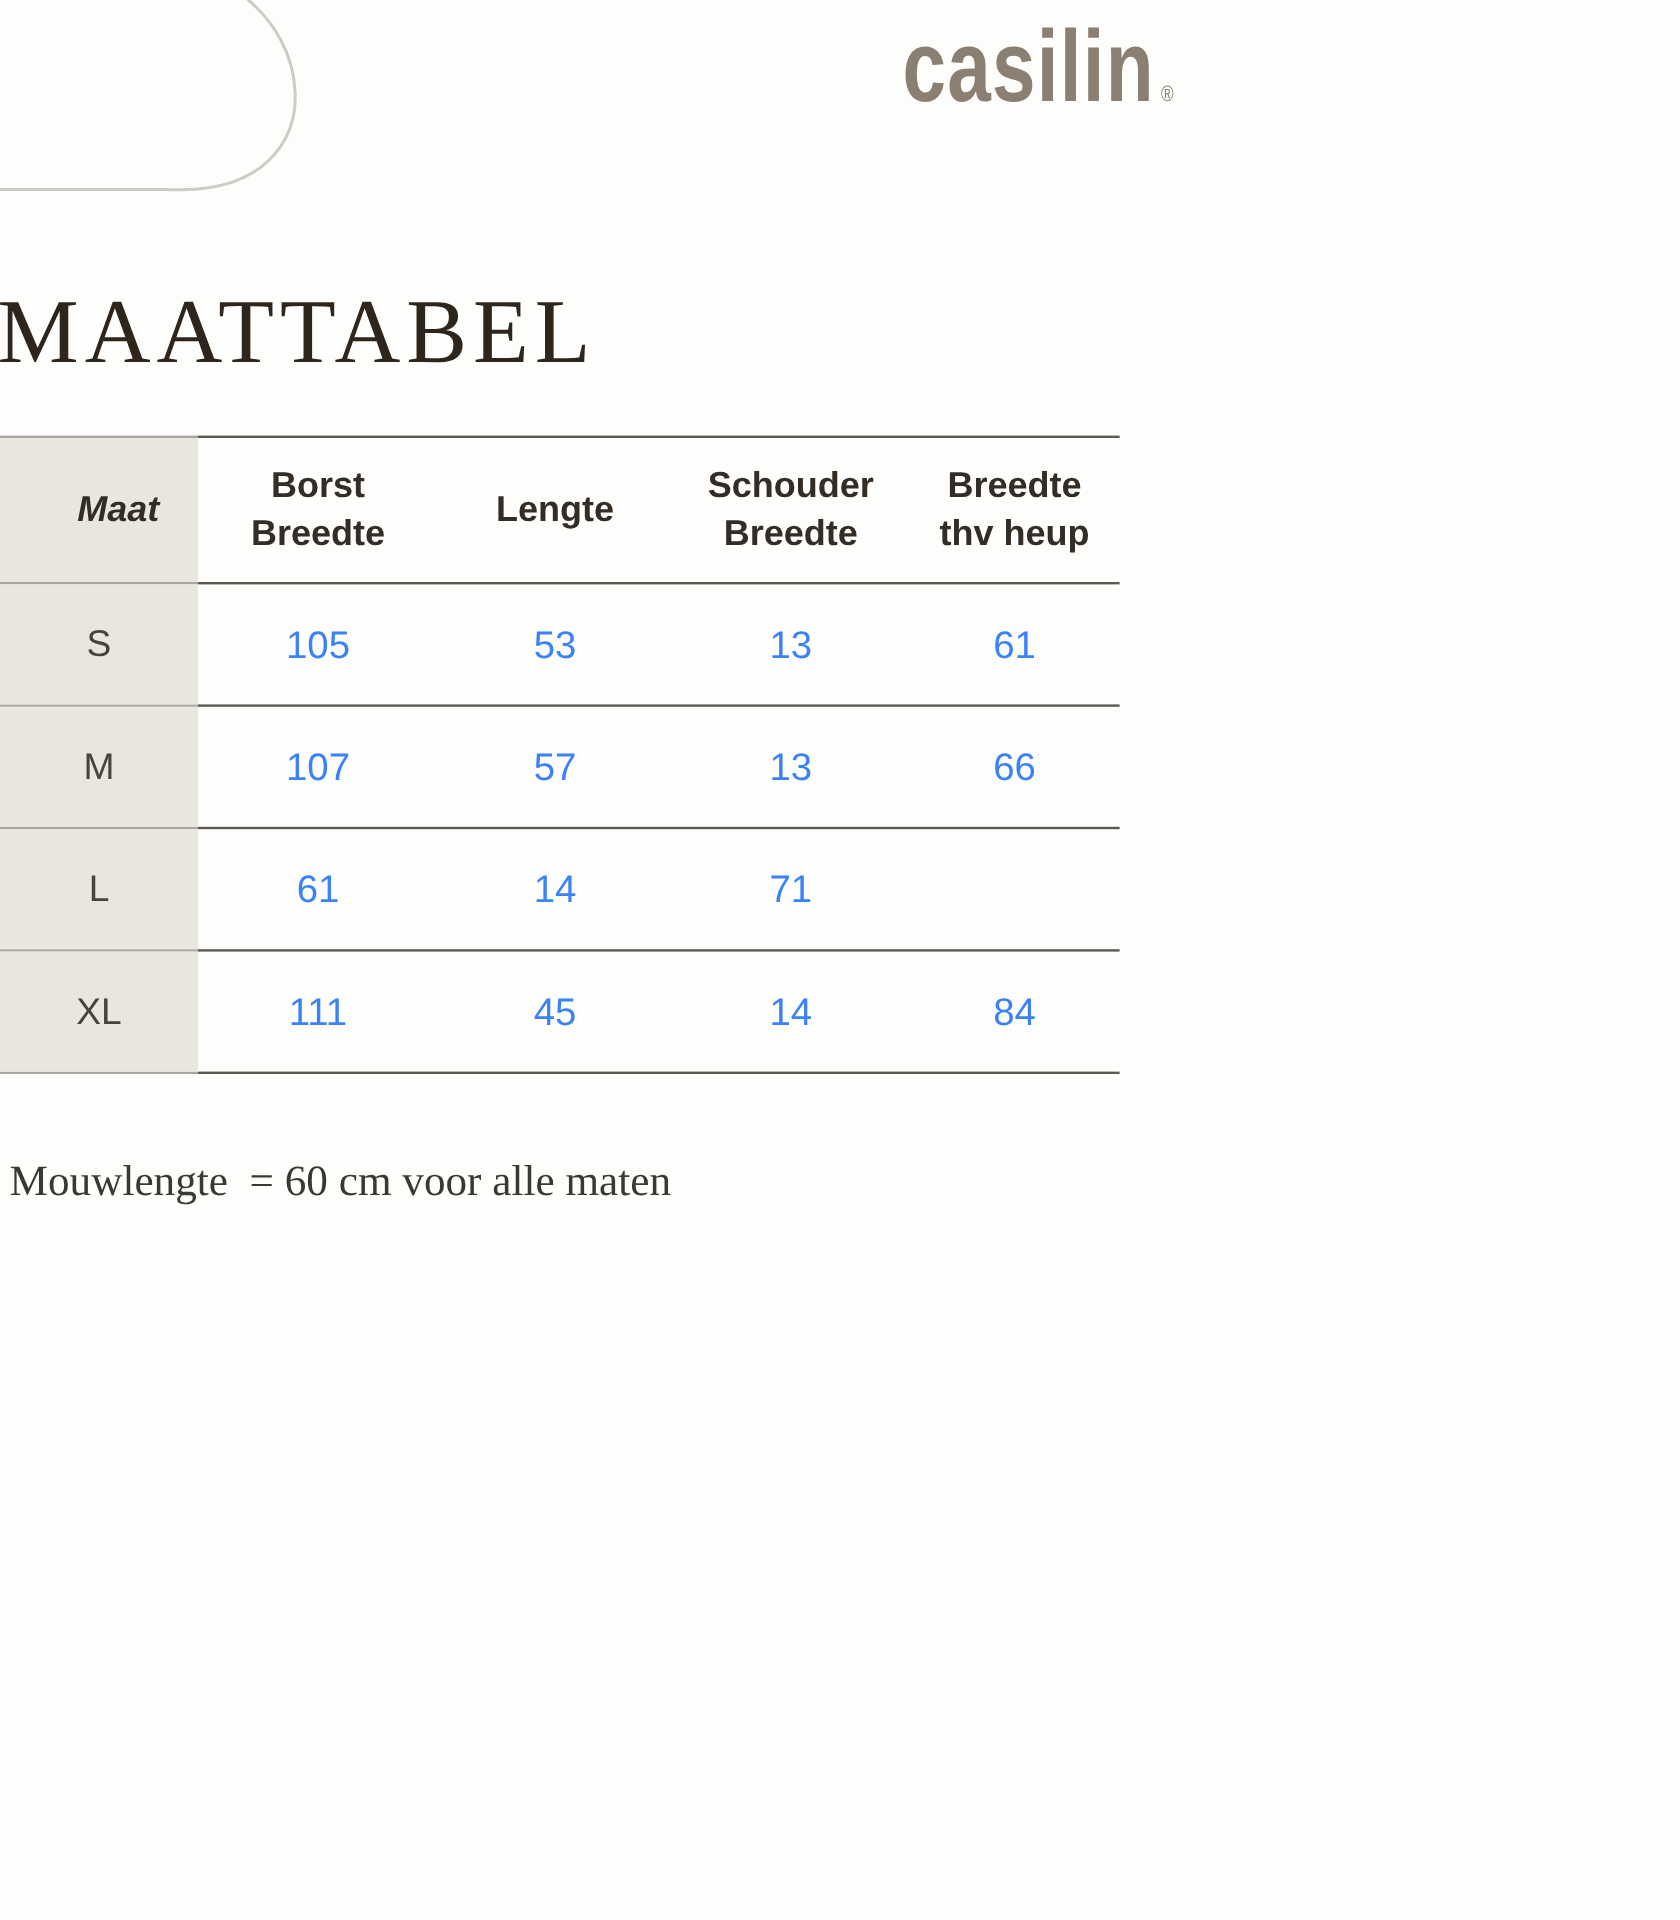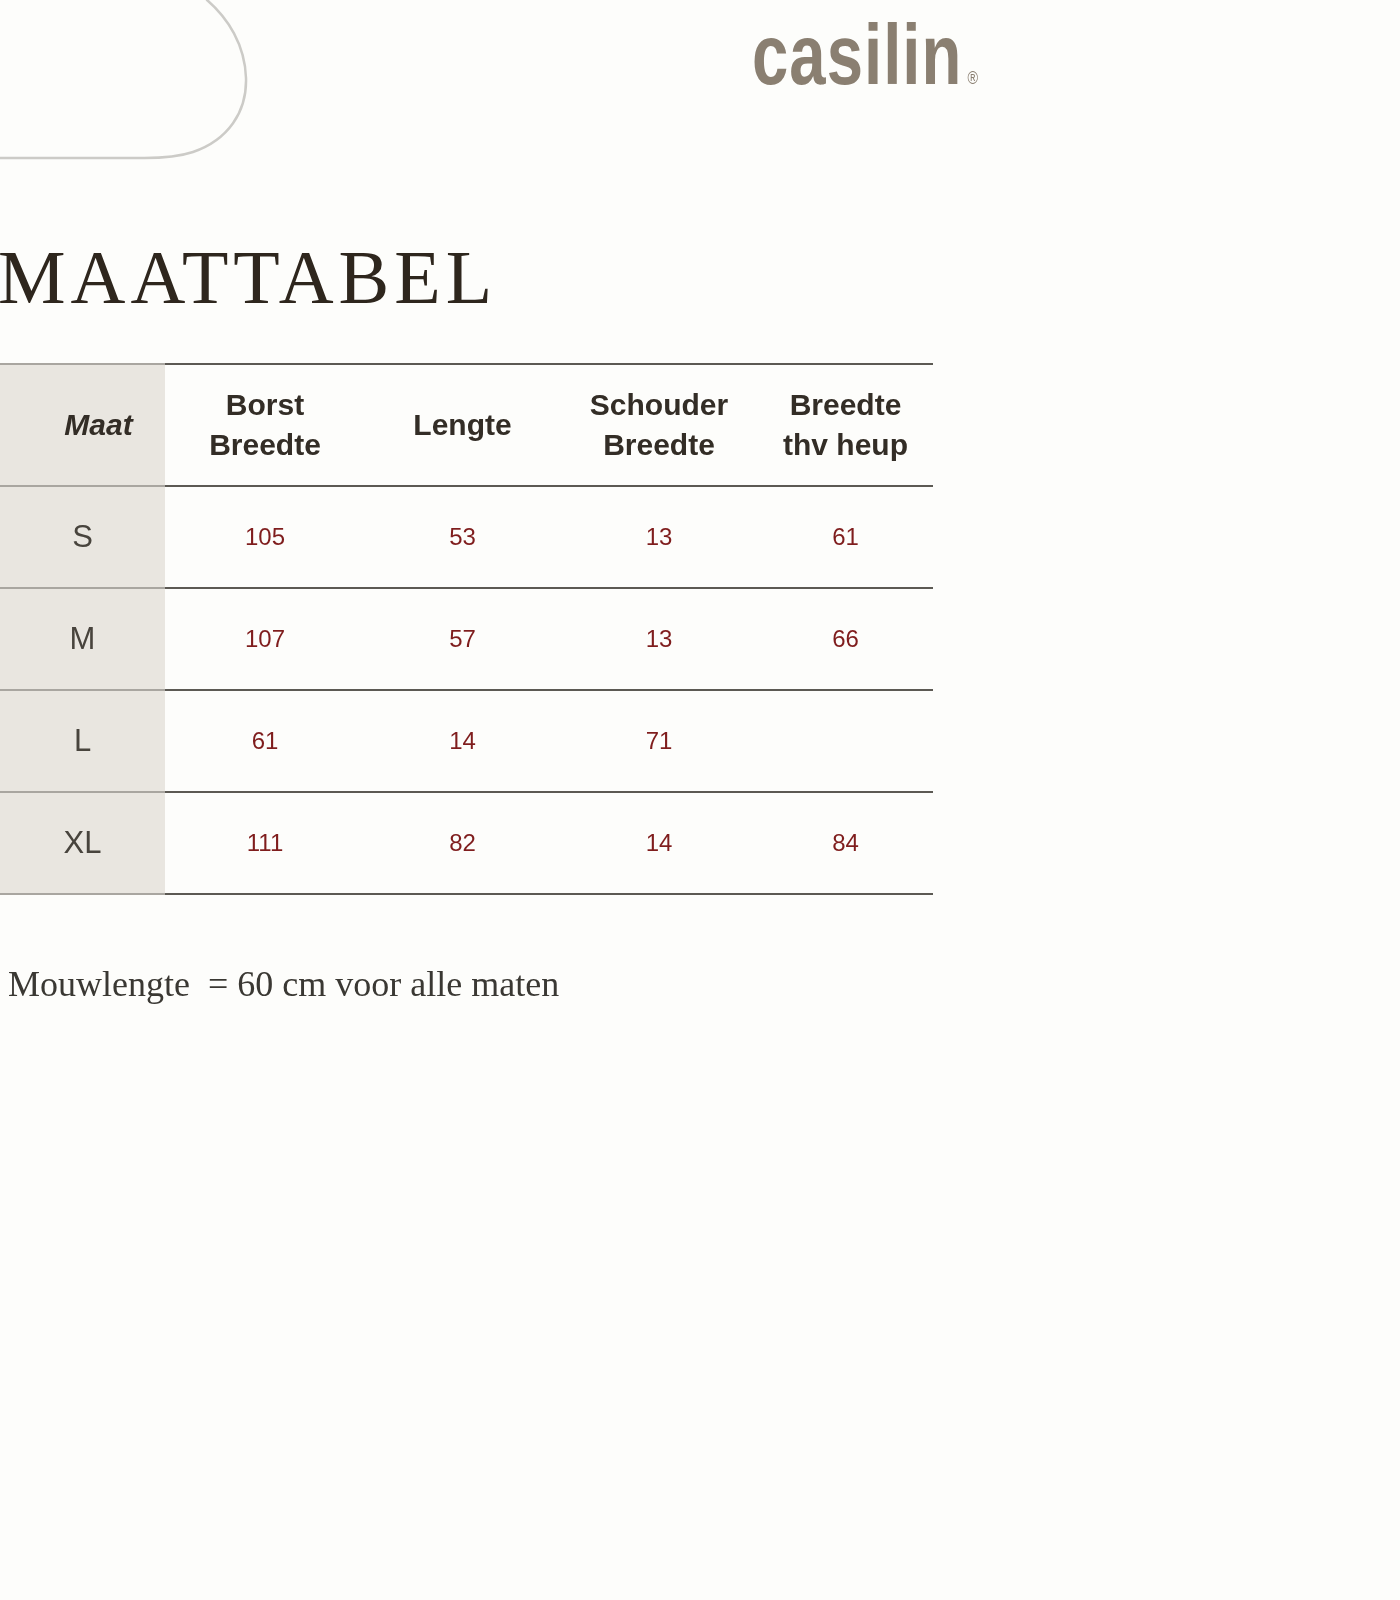--- a/index.html
+++ b/index.html
@@ -81,22 +81,22 @@
     max-width: 148px;
     line-height: 40px;
   }
   .head-label {
     font-size: 30px;
     font-weight: bold;
     color: #332d26;
   }
   .maat-label { font-style: italic; margin-left: 32px; }
   .value-label {
-    font-size: 24px;
-    color: #7f1d1d;
+    font-size: 32px;
+    color: #3b82f6;
   }
   .size-label {
     font-size: 31px;
     color: #48443d;
   }
 
   
   .footnote {
     position: absolute;
     left: 8px;
@@ -204,21 +204,21 @@
     <div class="hline"></div>
 
     <div class="trow">
       <div class="cell col-maat">
         <span class="size-label">XL</span>
       </div>
       <div class="cell">
         <span class="value-label">111</span>
       </div>
       <div class="cell">
-        <span class="value-label">82</span>
+        <span class="value-label">45</span>
       </div>
       <div class="cell">
         <span class="value-label">14</span>
       </div>
       <div class="cell">
         <span class="value-label">84</span>
       </div>
     </div>
 
     <div class="hline"></div>

